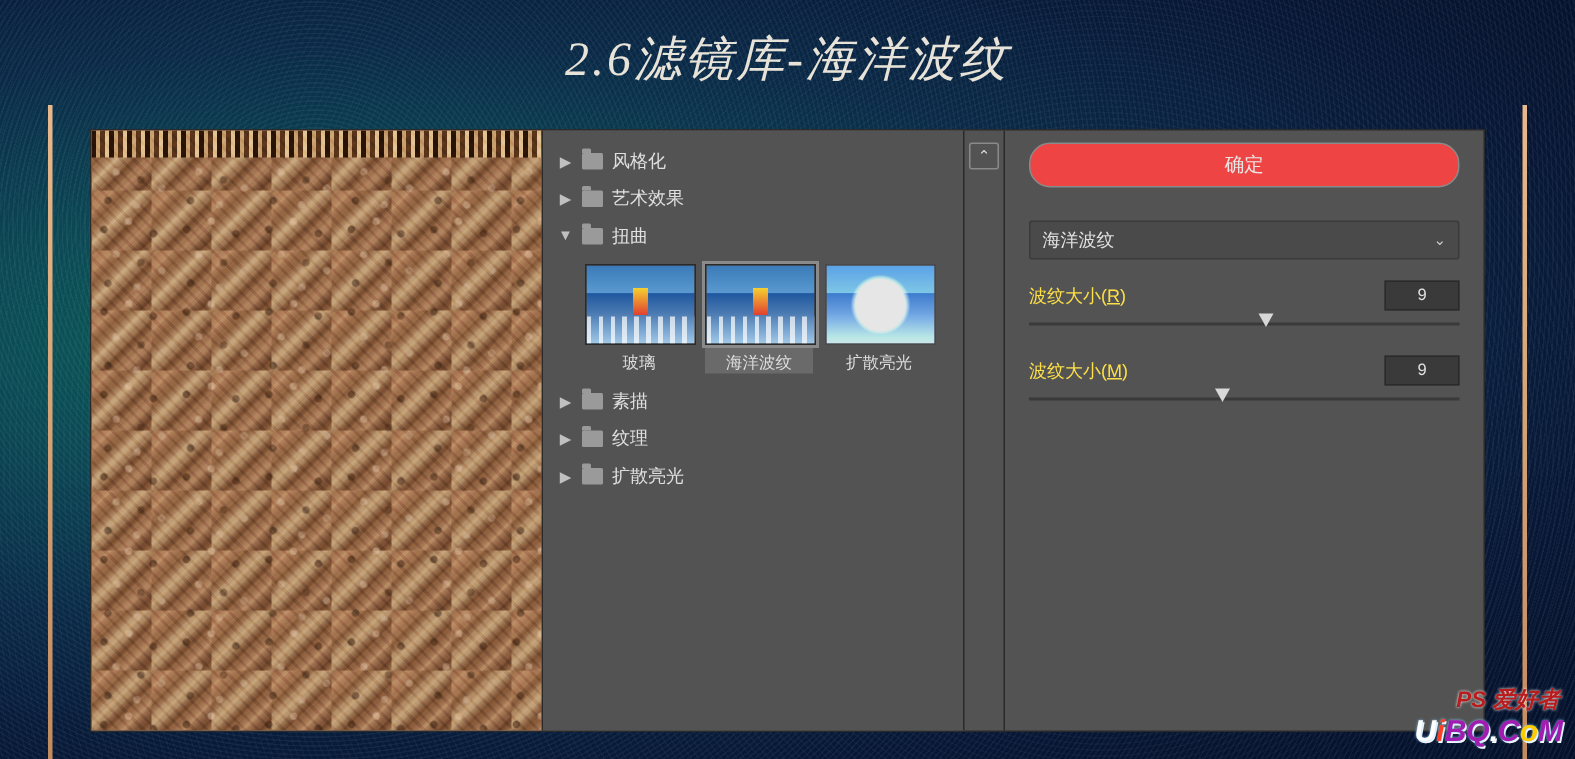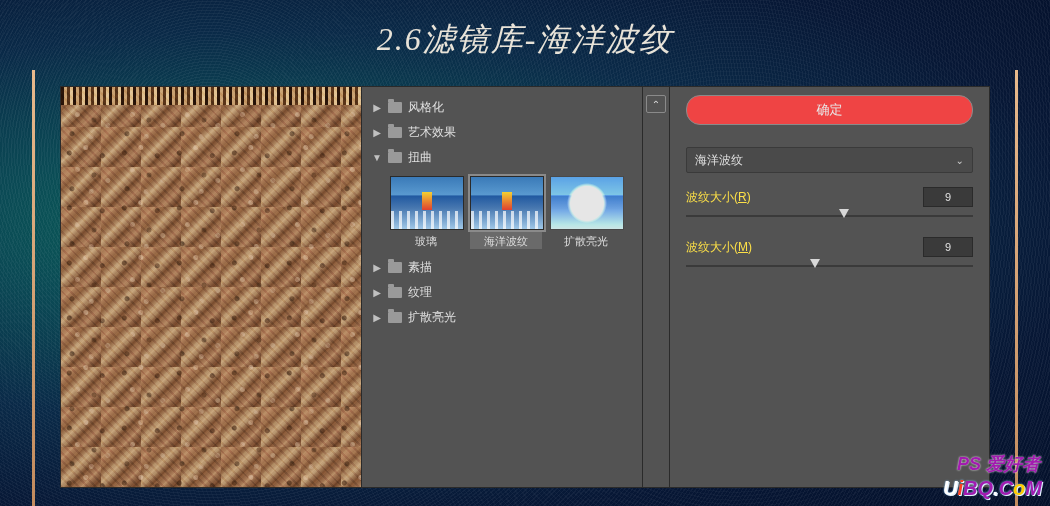--- a/index.html
+++ b/index.html
@@ -37,21 +37,21 @@
 .dd-arrow{font-size:10px;color:#ccc;}
 .param{display:flex;flex-direction:column;gap:2px;margin-top:4px;}
 .param-row{display:flex;justify-content:space-between;align-items:center;}
 .param-label{font-size:12px;color:#fde047;}
 .param-val{width:48px;height:18px;background:#3a3a3a;border:1px solid #2a2a2a;color:#e0e0e0;font-size:11px;text-align:center;line-height:18px;}
 .slider{position:relative;height:14px;}
 .slider-track{position:absolute;top:6px;left:0;right:0;height:2px;background:#3a3a3a;}
 .slider-thumb{position:absolute;top:0;width:0;height:0;border-left:5px solid transparent;border-right:5px solid transparent;border-top:9px solid #d8d8d8;cursor:pointer;transform:translateX(-5px);}
 .watermark{position:absolute;right:8px;bottom:6px;font-size:20px;font-weight:bold;font-style:italic;color:#1a3a8a;text-shadow:0 0 2px #88c8ff,1px 1px 0 #fff;}
 .watermark .u{color:#fff}.watermark .i{color:#ff4020}.watermark .b{color:#a21caf}.watermark .q{color:#ffcc00}
-.wm2{position:absolute;right:10px;bottom:30px;font-size:18px;color:#a21caf;font-weight:bold;font-style:italic;text-shadow:0 0 2px #fff;}
+.wm2{position:absolute;right:10px;bottom:30px;font-size:15px;color:#b91c1c;font-weight:bold;font-style:italic;text-shadow:0 0 2px #fff;}
 .underline{text-decoration:underline;}
 </style>
 </head>
 <body>
 
 <div class="grain"></div>
 <div class="frame-line left"></div>
 <div class="frame-line right"></div>
 
 <div class="title">2.6滤镜库-海洋波纹</div>

